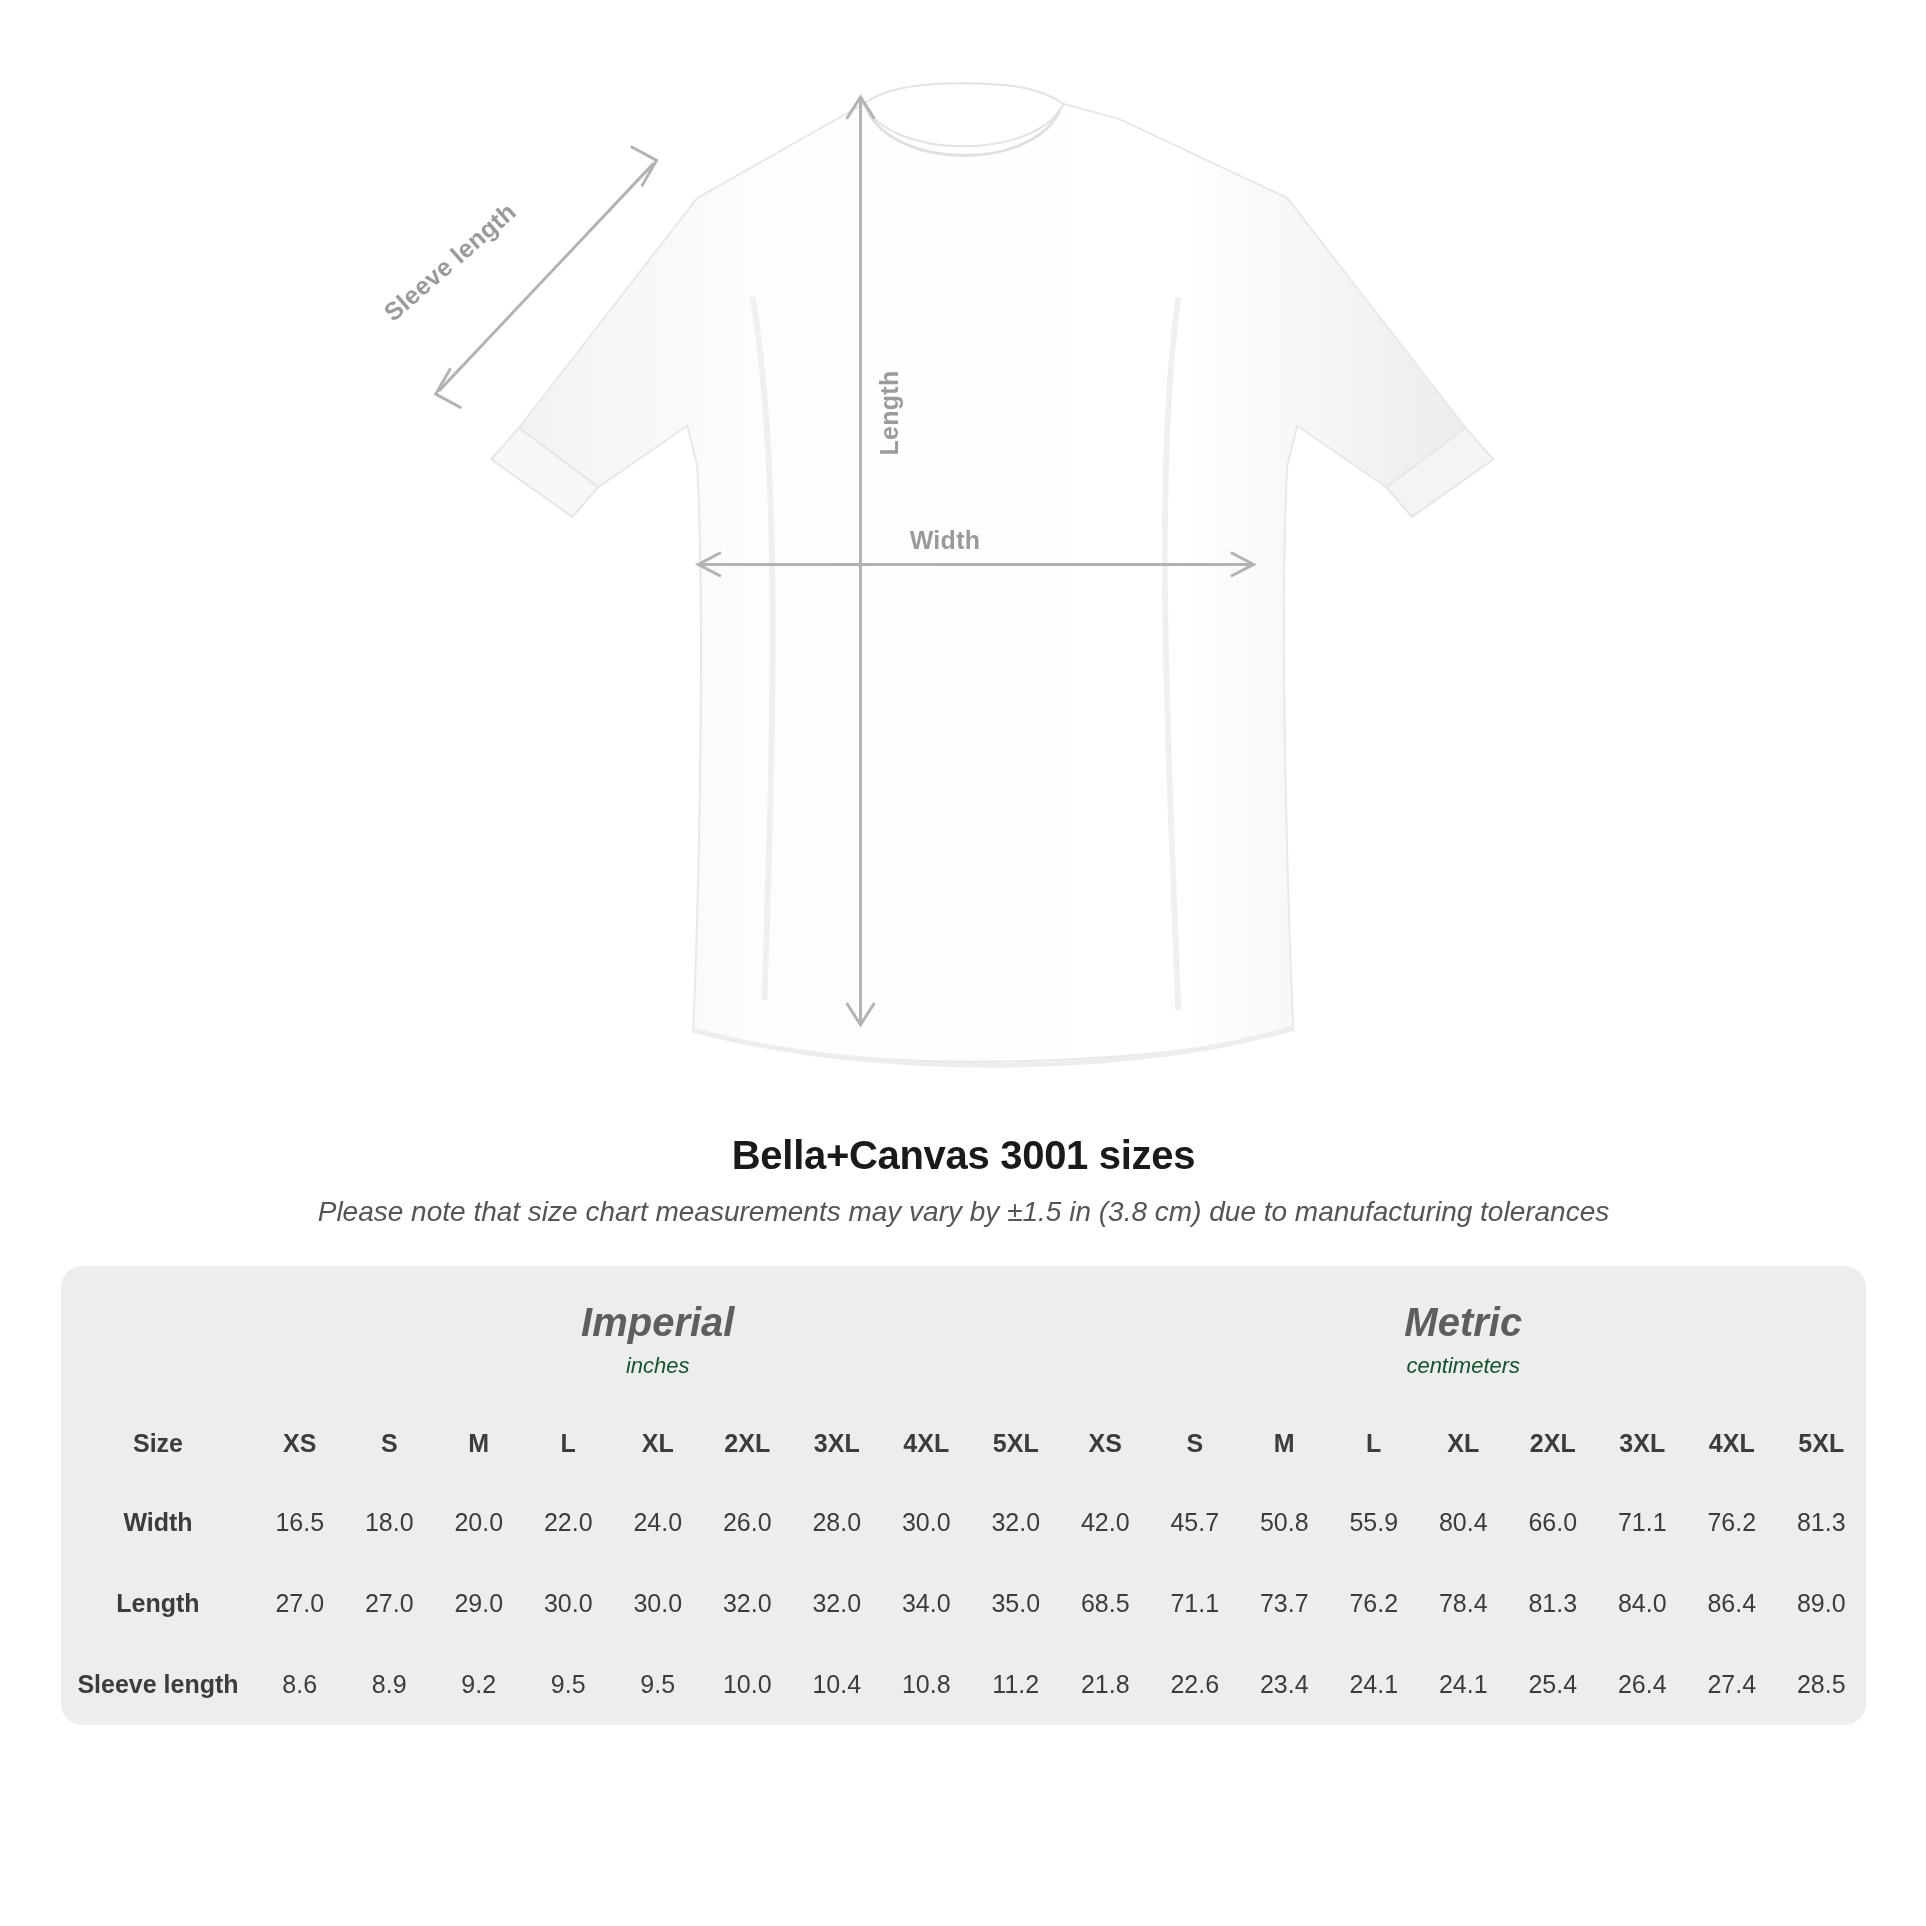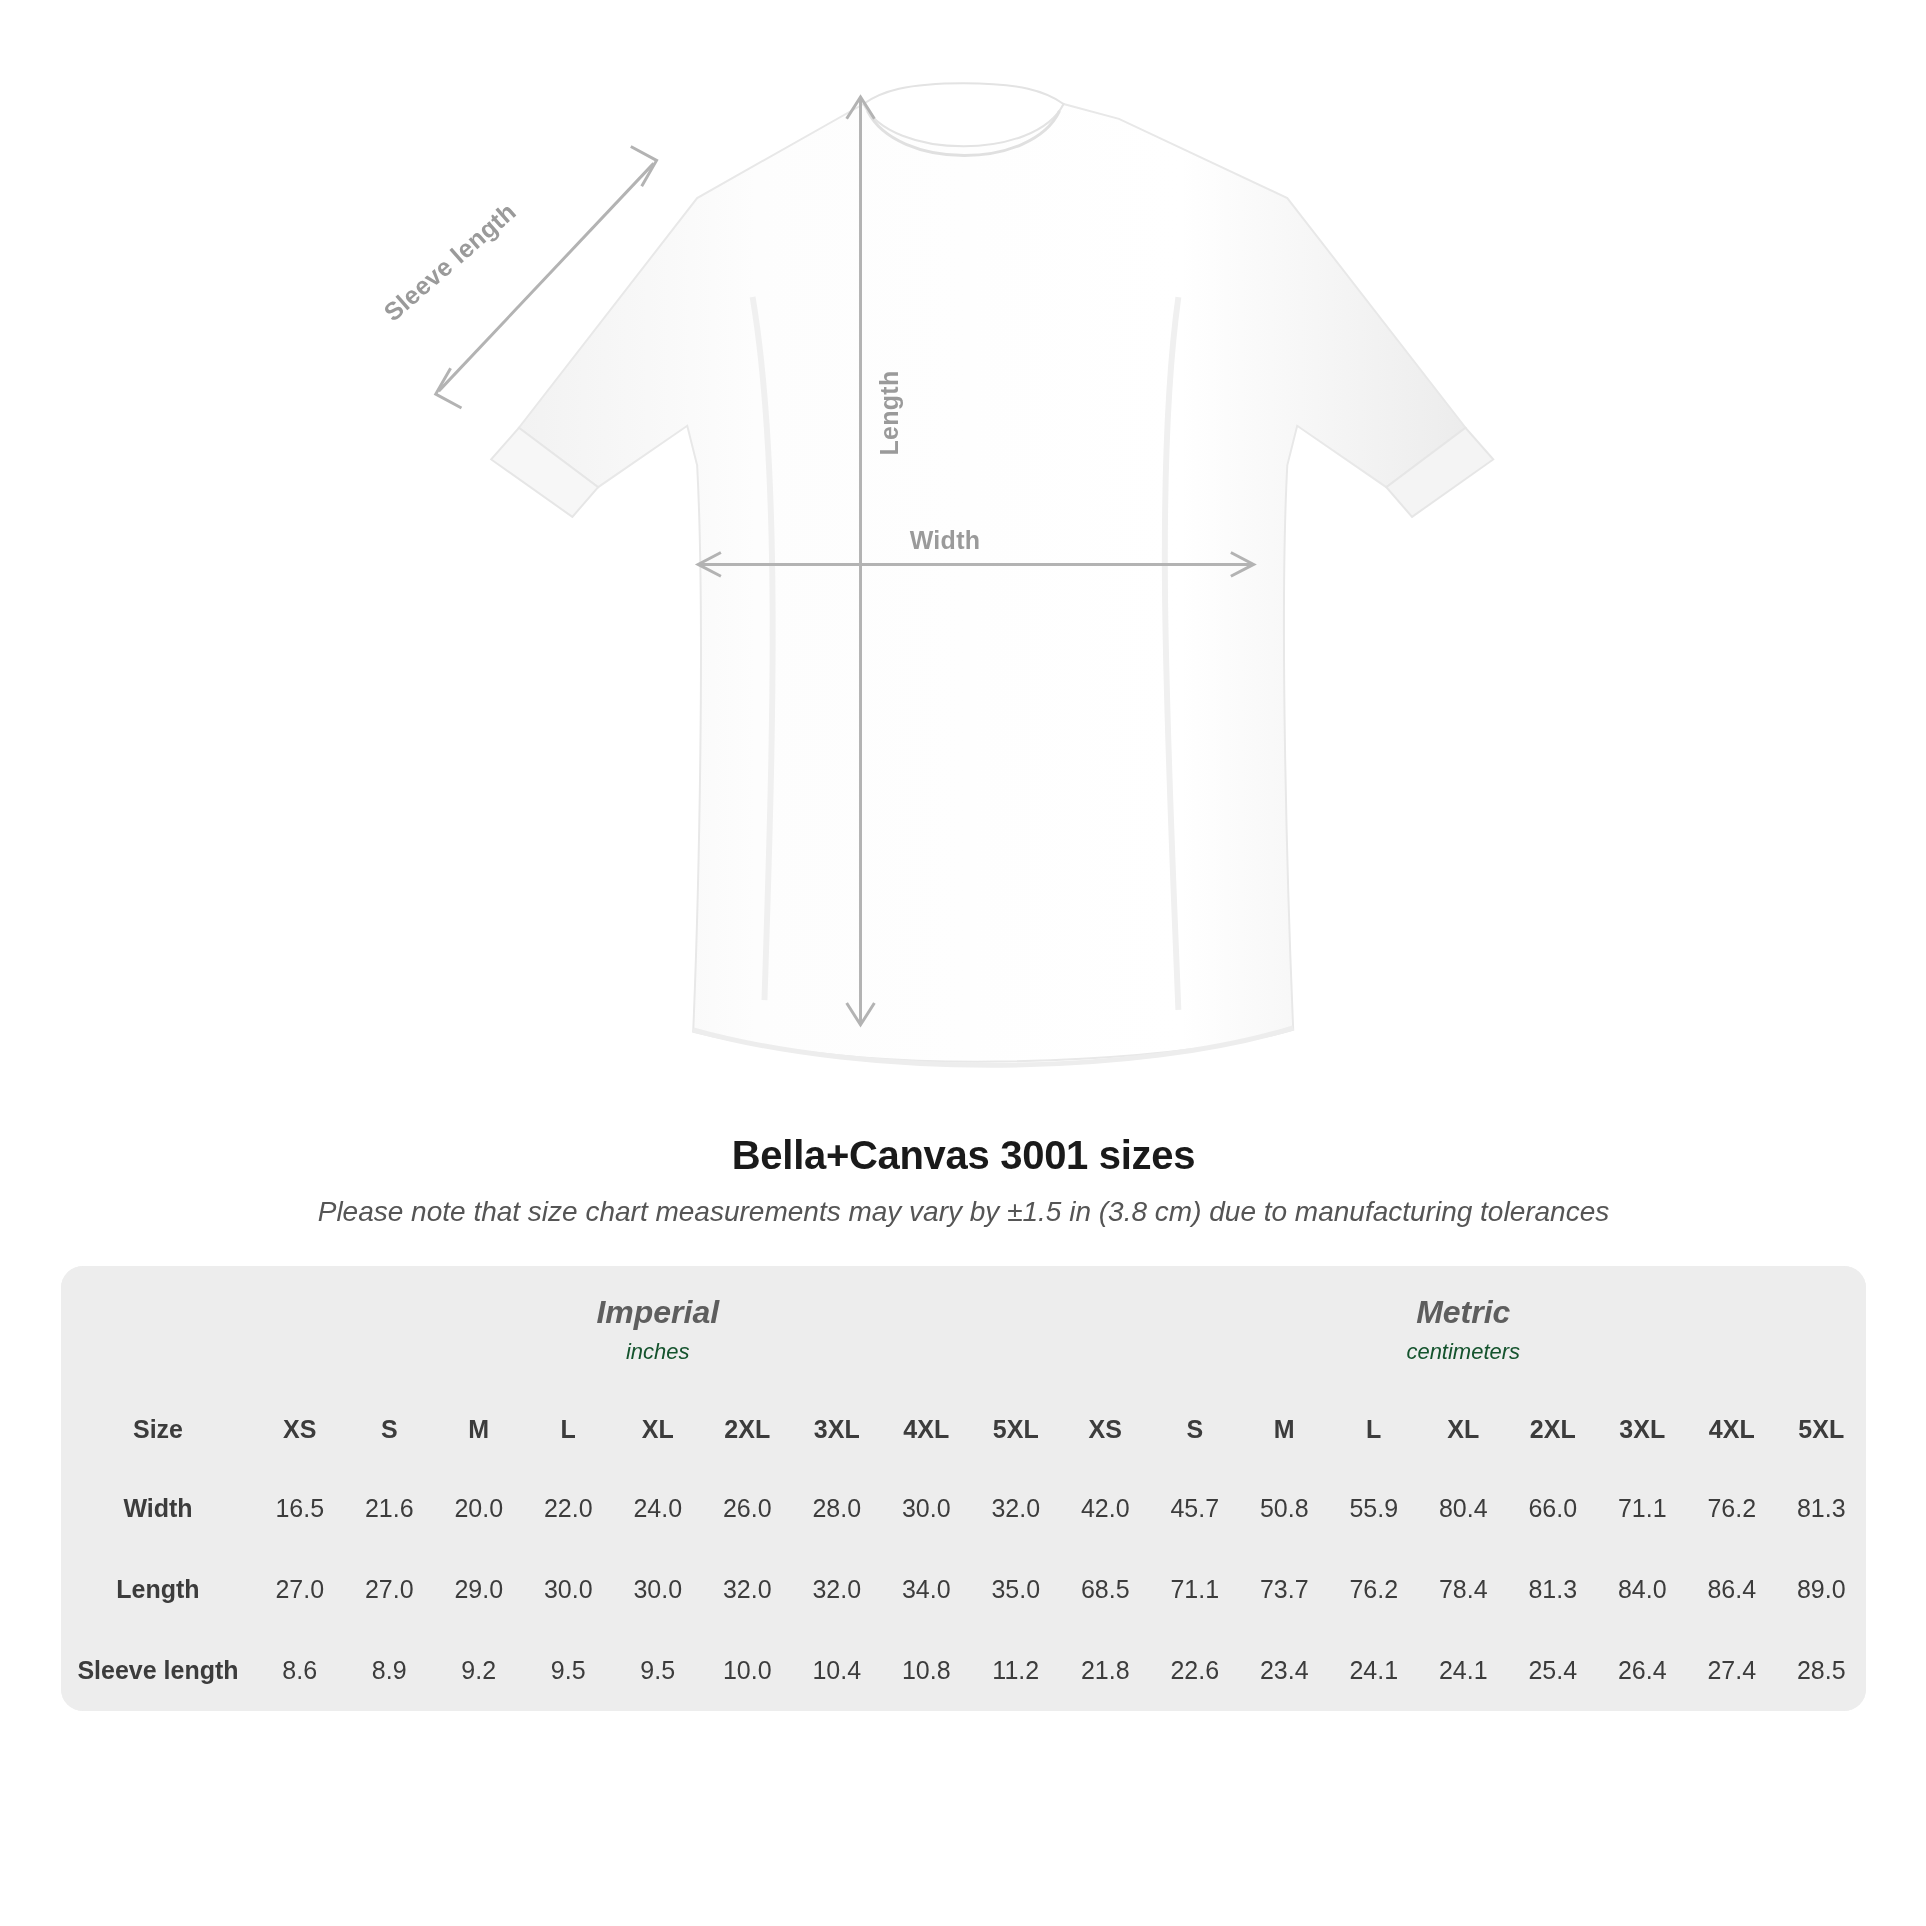--- a/index.html
+++ b/index.html
@@ -93,24 +93,25 @@
     color: #3c3c3c;
     border: 0;
   }
   
   .unit-row td {
     padding: 28px 0 26px 0;
     background: #ededed;
     border-bottom: 2px solid #ffffff;
   }
   .unit-name {
-    font-size: 32px;
+    font-size: 40px;
     font-style: italic;
     font-weight: bold;
     color: #5e5e5e;
+    margin-top: 6px;
   }
   .unit-sub {
     font-size: 22px;
     font-style: italic;
     color: #14532d;
     margin-top: 8px;
   }
   
   .head-row td {
     padding: 24px 12px;
@@ -250,21 +251,21 @@
           <td>XL</td>
           <td>2XL</td>
           <td>3XL</td>
           <td>4XL</td>
           <td>5XL</td>
         </tr>
 
         <tr class="data-row">
           <td class="row-head">Width</td>
           <td>16.5</td>
-          <td>21.6</td>
+          <td>18.0</td>
           <td>20.0</td>
           <td>22.0</td>
           <td>24.0</td>
           <td>26.0</td>
           <td>28.0</td>
           <td>30.0</td>
           <td>32.0</td>
           <td>42.0</td>
           <td>45.7</td>
           <td>50.8</td>

